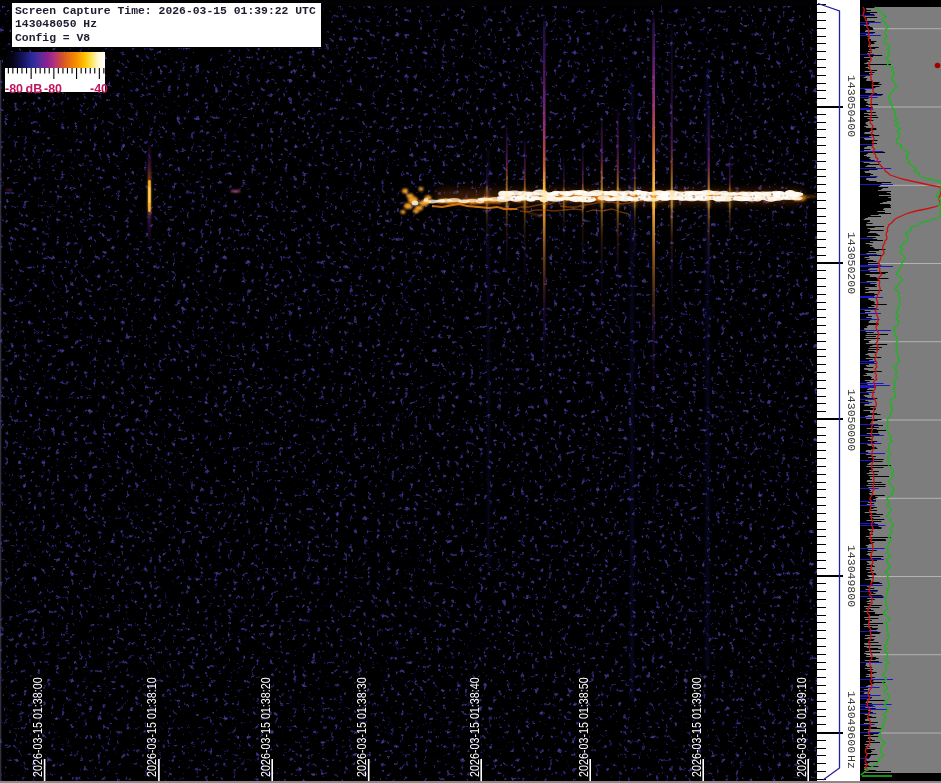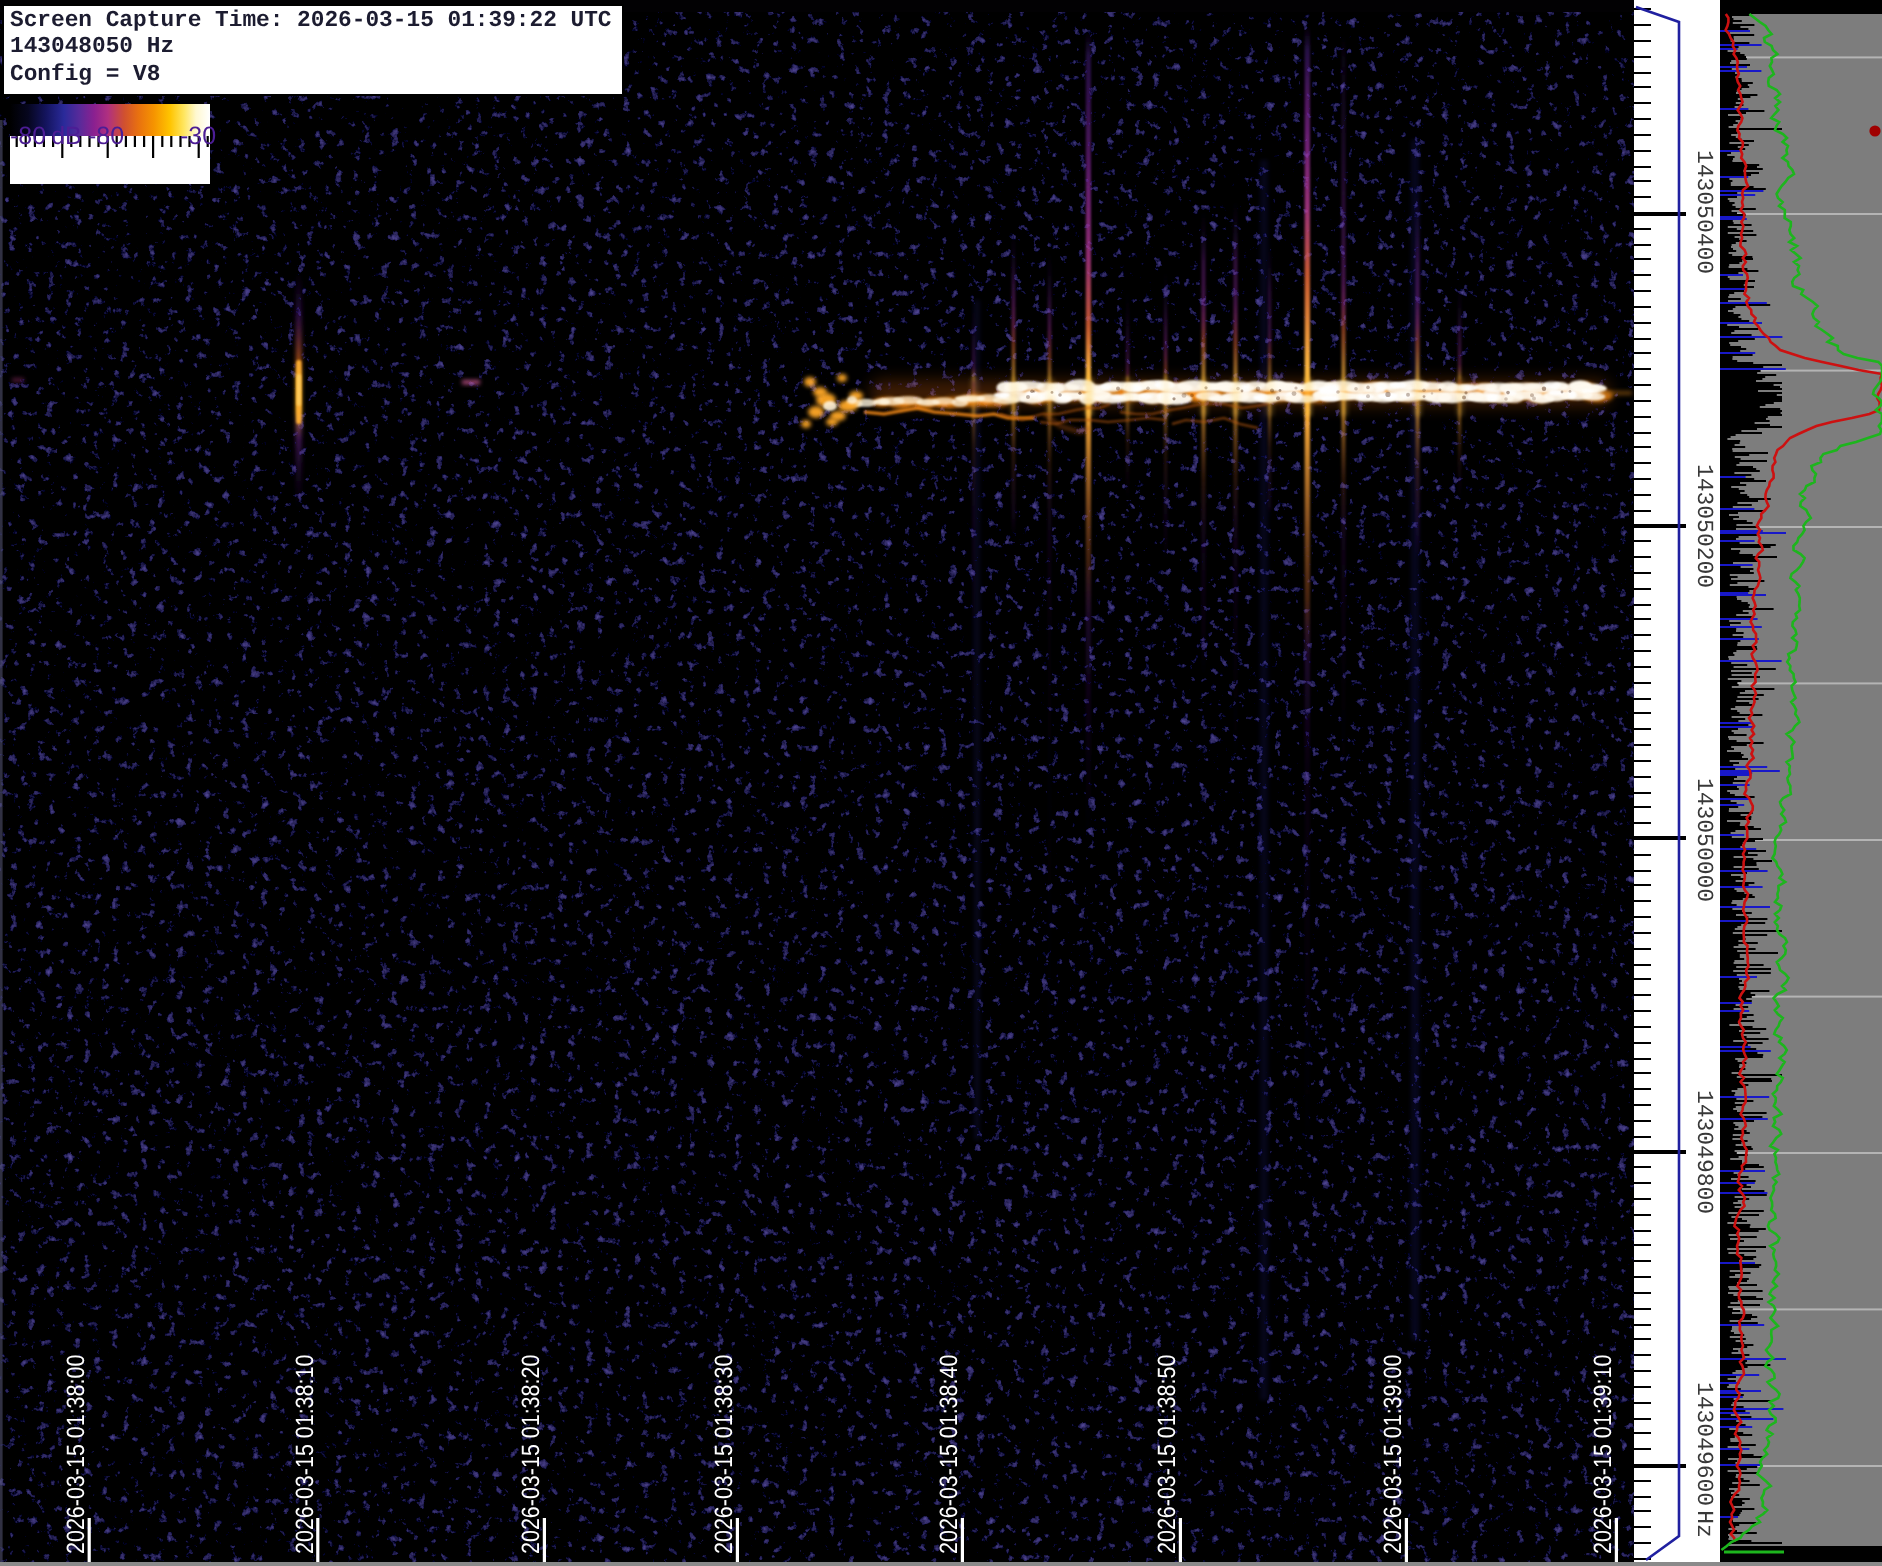--- a/index.html
+++ b/index.html
@@ -641,21 +641,21 @@
     <rect x="367.9" y="759" width="1.6" height="23" fill="#ffffff"></rect>
     <text transform="translate(478.7,777) rotate(-90) scale(0.86,1)" font-family="Liberation Sans,sans-serif" font-size="12.5" fill="#ffffff">2026-03-15 01:38:40</text>
     <rect x="480.4" y="759" width="1.6" height="23" fill="#ffffff"></rect>
     <text transform="translate(587.7,777) rotate(-90) scale(0.86,1)" font-family="Liberation Sans,sans-serif" font-size="12.5" fill="#ffffff">2026-03-15 01:38:50</text>
     <rect x="589.4" y="759" width="1.6" height="23" fill="#ffffff"></rect>
     <text transform="translate(700.7,777) rotate(-90) scale(0.86,1)" font-family="Liberation Sans,sans-serif" font-size="12.5" fill="#ffffff">2026-03-15 01:39:00</text>
     <rect x="702.4" y="759" width="1.6" height="23" fill="#ffffff"></rect>
     <text transform="translate(805.7,777) rotate(-90) scale(0.86,1)" font-family="Liberation Sans,sans-serif" font-size="12.5" fill="#ffffff">2026-03-15 01:39:10</text>
     <rect x="807.4" y="759" width="1.6" height="23" fill="#ffffff"></rect>
   </svg>
-<div style="position:absolute;left:1px;top:2px;width:311px;height:46px;background:#ffffff;border:1px solid #000;box-sizing:border-box;font-family:'Liberation Mono',monospace;font-weight:bold;font-size:11.4px;color:#1c1c30;line-height:13.4px;padding:2px 0 0 3px;white-space:nowrap;overflow:hidden;">Screen Capture Time: 2026-03-15 01:39:22 UTC<br>143048050 Hz<br>Config = V8</div>
+<div style="position:absolute;left:11px;top:2px;width:311px;height:46px;background:#ffffff;border:1px solid #000;box-sizing:border-box;font-family:'Liberation Mono',monospace;font-weight:bold;font-size:11.4px;color:#1c1c30;line-height:13.4px;padding:2px 0 0 3px;white-space:nowrap;overflow:hidden;">Screen Capture Time: 2026-03-15 01:39:22 UTC<br>143048050 Hz<br>Config = V8</div>
 <div style="position:absolute;left:5px;top:52px;width:100px;height:40px;background:#fff;">
 <div style="position:absolute;left:0;top:0;width:100px;height:16px;background:linear-gradient(to right,#000000 0%,#06061e 9%,#14145e 18%,#2a2a9a 27%,#5a2a9a 35%,#8a2090 42%,#b03080 49%,#d05030 57%,#e87010 64%,#f69400 72%,#ffc400 80%,#ffe660 87%,#fff8d0 93%,#ffffff 100%);"></div>
 <svg width="100" height="12" style="position:absolute;left:0;top:16px;">
       <rect x="2.8" y="0" width="1.1" height="5.5" fill="#000"></rect>
       <rect x="7.3" y="0" width="1.1" height="5.5" fill="#000"></rect>
       <rect x="11.9" y="0" width="1.1" height="5.5" fill="#000"></rect>
       <rect x="16.4" y="0" width="1.1" height="5.5" fill="#000"></rect>
       <rect x="21.0" y="0" width="1.1" height="5.5" fill="#000"></rect>
       <rect x="25.6" y="0" width="1.1" height="11" fill="#000"></rect>
       <rect x="30.1" y="0" width="1.1" height="5.5" fill="#000"></rect>
@@ -668,18 +668,18 @@
       <rect x="61.9" y="0" width="1.1" height="5.5" fill="#000"></rect>
       <rect x="66.5" y="0" width="1.1" height="5.5" fill="#000"></rect>
       <rect x="71.0" y="0" width="1.1" height="11" fill="#000"></rect>
       <rect x="75.6" y="0" width="1.1" height="5.5" fill="#000"></rect>
       <rect x="80.1" y="0" width="1.1" height="5.5" fill="#000"></rect>
       <rect x="84.7" y="0" width="1.1" height="5.5" fill="#000"></rect>
       <rect x="89.2" y="0" width="1.1" height="5.5" fill="#000"></rect>
       <rect x="93.8" y="0" width="1.1" height="11" fill="#000"></rect>
       <rect x="98.3" y="0" width="1.1" height="5.5" fill="#000"></rect>
     </svg>
-<div style="position:absolute;left:0;top:9px;width:100px;height:13px;font-family:'Liberation Sans',sans-serif;font-size:12.5px;color:#4c1d95;">
+<div style="position:absolute;left:0;top:30px;width:100px;height:13px;font-family:'Liberation Sans',sans-serif;font-size:12.5px;color:#be185d;font-weight:bold;">
       <span style="position:absolute;left:0px;">-80 dB</span>
       <span style="position:absolute;left:39px;">-80</span>
-      <span style="position:absolute;left:85px;">-30</span>
+      <span style="position:absolute;left:85px;">-40</span>
     </div>
 </div>
 <div style="position:absolute;left:0;top:781px;width:941px;height:2px;background:#8a8a8a;"></div>
 </body></html>

